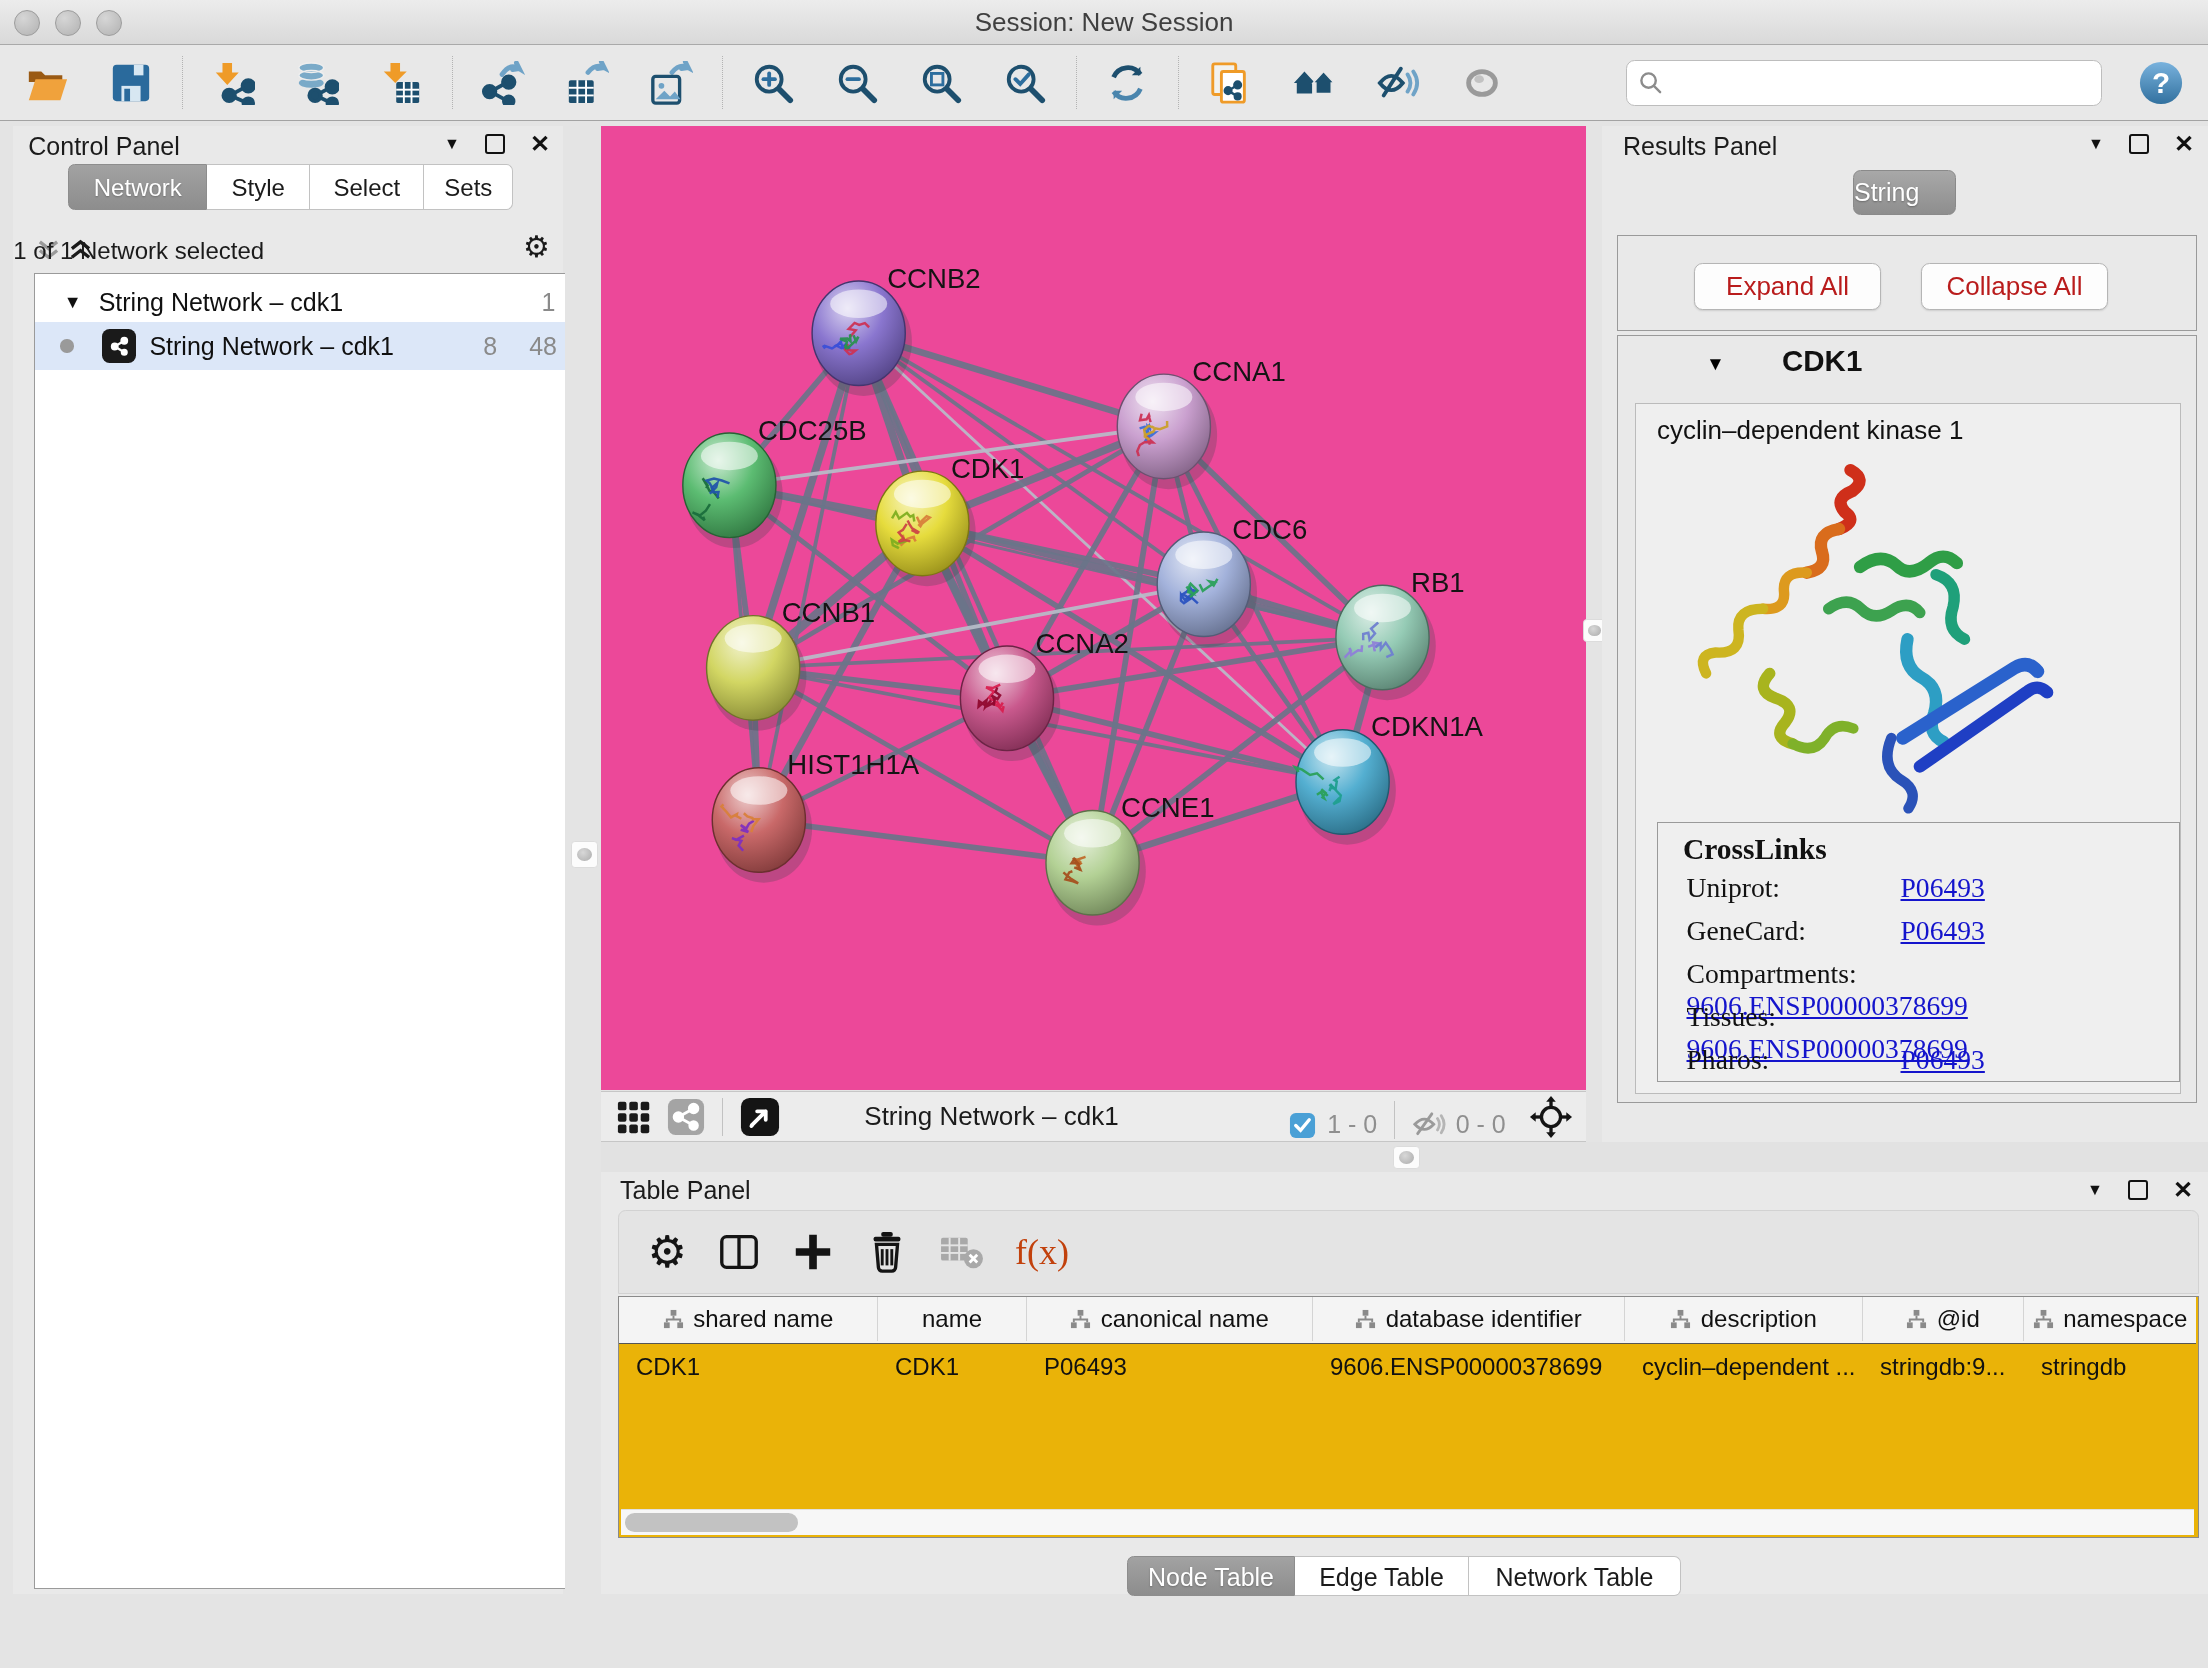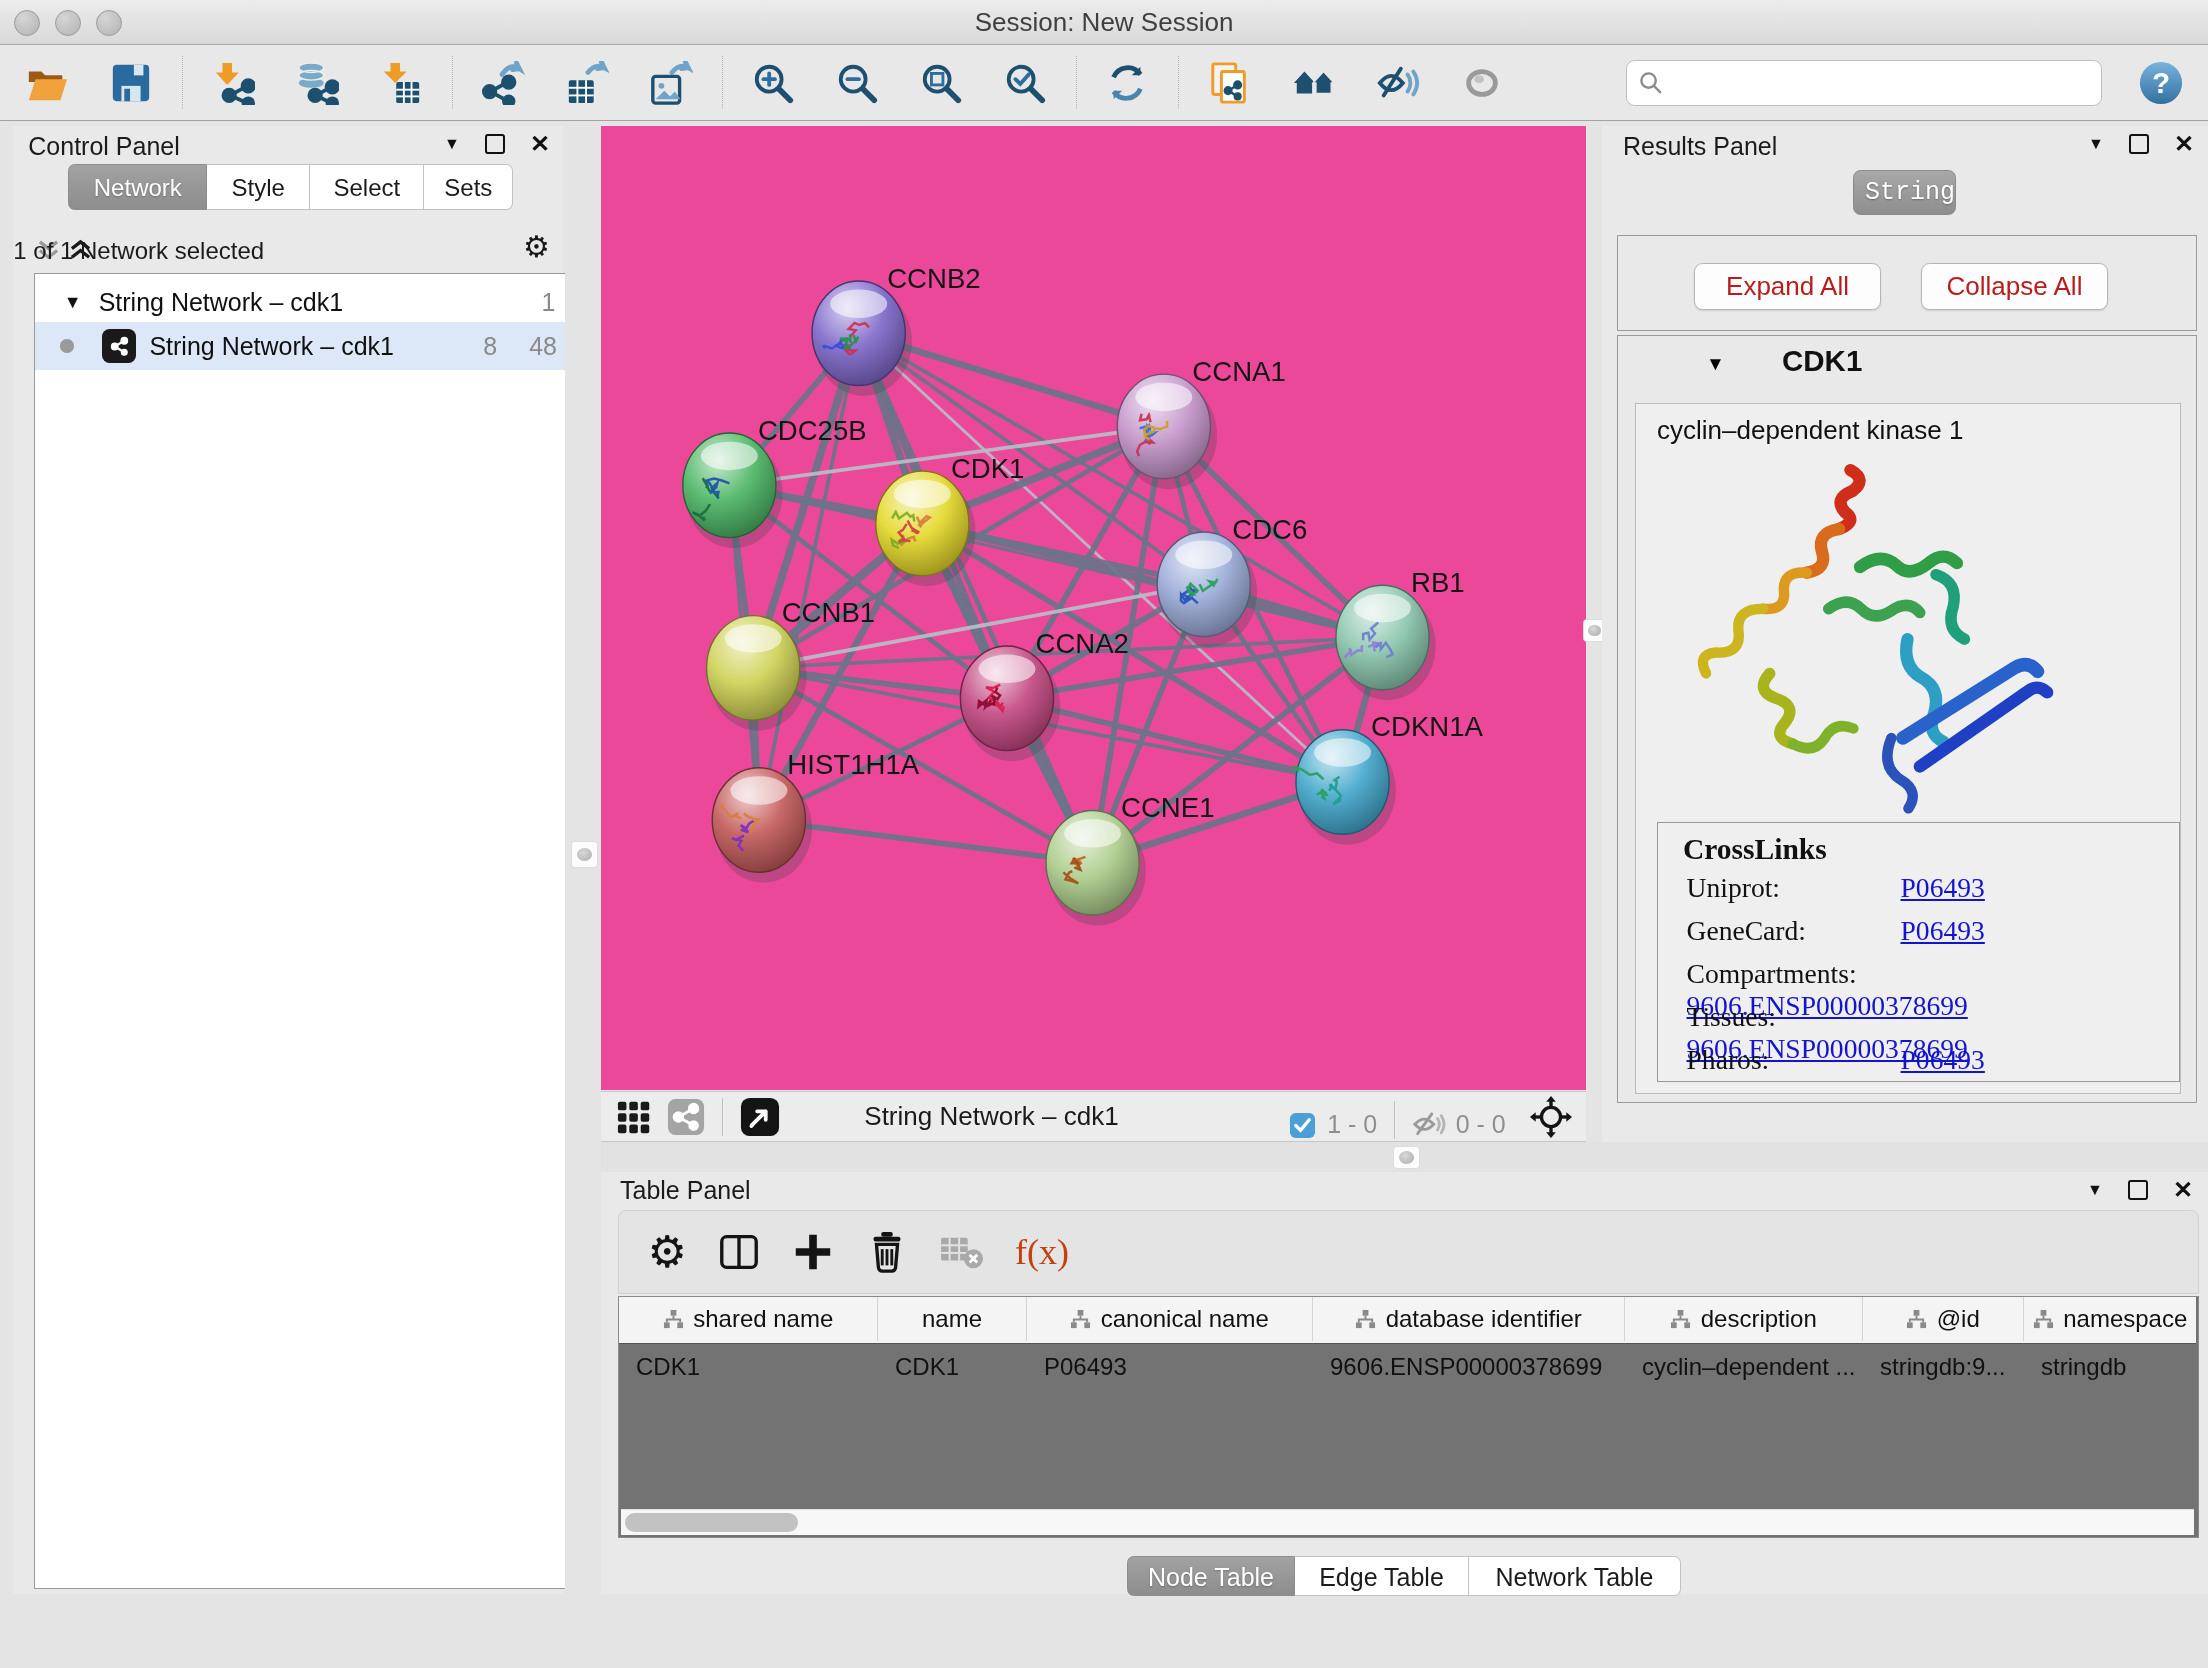--- a/index.html
+++ b/index.html
@@ -38,33 +38,33 @@
   .handle{position:absolute;background:#fcfcfc;border:1px solid #dcdcdc;border-radius:3.8px;display:flex;align-items:center;justify-content:center;}
   .handle .dot{width:15px;height:13.3px;border-radius:50%;background:radial-gradient(circle at 40% 35%,#d8d8d8,#ababab);}
   
   .network-panel{position:absolute;left:601px;top:126px;width:985px;height:964px;background:#ec4899;}
   .netbar{position:absolute;left:601px;top:1091px;width:985px;height:51px;background:#ececec;border-top:1px solid #c6c6c6;border-bottom:1px solid #c6c6c6;display:flex;align-items:center;box-sizing:border-box;}
   .netbar .sep{width:0;height:38px;border-left:1px solid #c2c2c2;margin:0 17px;}
   .graytxt{font-size:25px;color:#8f8f8f;}
   .netname{font-size:26px;color:#1b1b1b;}
   
   .results-panel{position:absolute;left:1602px;top:126px;width:607px;height:1016px;background:#e9e9e9;}
-  .stringtab{position:absolute;left:251px;top:44px;width:101px;height:43px;background:linear-gradient(#a8a8a8,#8e8e8e);border:1px solid #8a8a8a;border-radius:7.6px;color:#fff;font-size:25px;text-align:right;line-height:43px;text-shadow:0 1px 1.9px rgba(0,0,0,.3);font-family:Liberation Mono, monospace;}
+  .stringtab{position:absolute;left:251px;top:44px;width:101px;height:43px;background:linear-gradient(#a8a8a8,#8e8e8e);border:1px solid #8a8a8a;border-radius:7.6px;color:#fff;font-size:25px;text-align:left;line-height:43px;text-shadow:0 1px 1.9px rgba(0,0,0,.3);}
   .rbox{position:absolute;left:15px;width:580px;border:1.9px solid #9a9a9a;background:#e9e9e9;box-sizing:border-box;}
   .rbtn{position:absolute;top:27px;width:185px;height:45px;background:#fdfdfd;border:1px solid #b5b5b5;border-radius:8.6px;font-size:26px;color:#b91c1c;text-align:center;line-height:45px;box-shadow:0 1px 1.9px rgba(0,0,0,.12);}
   .cdk-inner{position:absolute;left:17px;top:67px;width:546px;height:691px;background:#efefef;border:1px solid #bbbbbb;box-sizing:border-box;}
   .xlinks{position:absolute;left:21px;top:418px;width:523px;height:260px;border:1.9px solid #9a9a9a;background:#efefef;font-family:"Liberation Serif",serif;box-sizing:border-box;}
   .xrow{position:absolute;left:28.5px;font-size:27.6px;color:#111;}
   .xrow .lbl{display:inline-block;width:214px;}
   .xrow a{color:#1414cc;text-decoration:underline;}
   
   .table-panel{position:absolute;left:601px;top:1172px;width:1607px;height:422px;background:#e9e9e9;}
   .tp-toolbar{position:absolute;left:17px;top:38px;width:1581px;height:84px;background:#e4e4e4;border:1px solid #d2d2d2;border-radius:7.6px 7.6px 0 0;display:flex;align-items:center;padding-left:28.5px;box-sizing:border-box;}
   .tp-toolbar .ic{margin-right:30px;}
-  .tablebox{position:absolute;left:17px;top:124px;width:1581px;height:242px;background:#737373;border:1.9px solid #8a8a8a;box-sizing:border-box;}
+  .tablebox{position:absolute;left:17px;top:124px;width:1581px;height:242px;background:#eab308;border:1.9px solid #8a8a8a;box-sizing:border-box;}
   .thead{position:absolute;left:0;top:0;height:46px;width:1577px;background:#f4f4f4;border-bottom:1.9px solid #555;display:flex;}
   .th{display:flex;align-items:center;justify-content:center;gap:9.5px;font-size:24px;color:#111;border-right:1px solid #d4d4d4;box-sizing:border-box;height:44px;}
   .trow{position:absolute;left:0;top:48px;height:44px;width:1577px;display:flex;}
   .td{font-size:24px;color:#111;padding-left:17px;display:flex;align-items:center;box-sizing:border-box;}
   .hscroll{position:absolute;left:1.9px;bottom:1.9px;width:1573px;height:25px;background:#f7f7f7;border-top:1px solid #e0e0e0;}
   .hthumb{position:absolute;left:3.8px;top:2.9px;width:173px;height:19px;border-radius:9.5px;background:#c2c2c2;}
   .bottomtabs{position:absolute;left:526px;top:384px;display:flex;height:40px;}
   
   .statusbar{position:absolute;left:0;top:1594px;width:2208px;height:74px;background:#e3e3e3;border-top:1px solid #b7b7b7;}
   .sbtn{position:absolute;top:12.4px;height:51px;background:#fafafa;border:1.9px solid #b2b2b2;display:flex;align-items:center;justify-content:center;box-sizing:border-box;}

